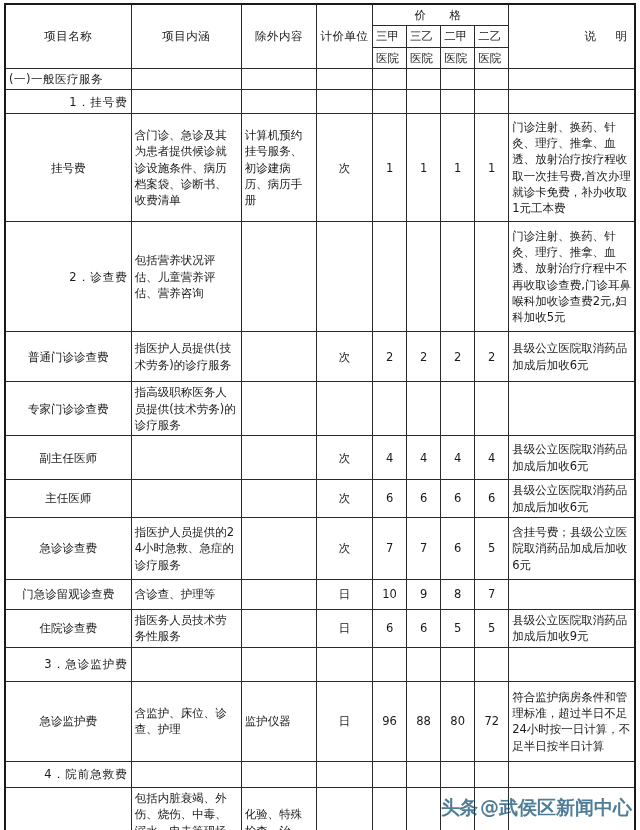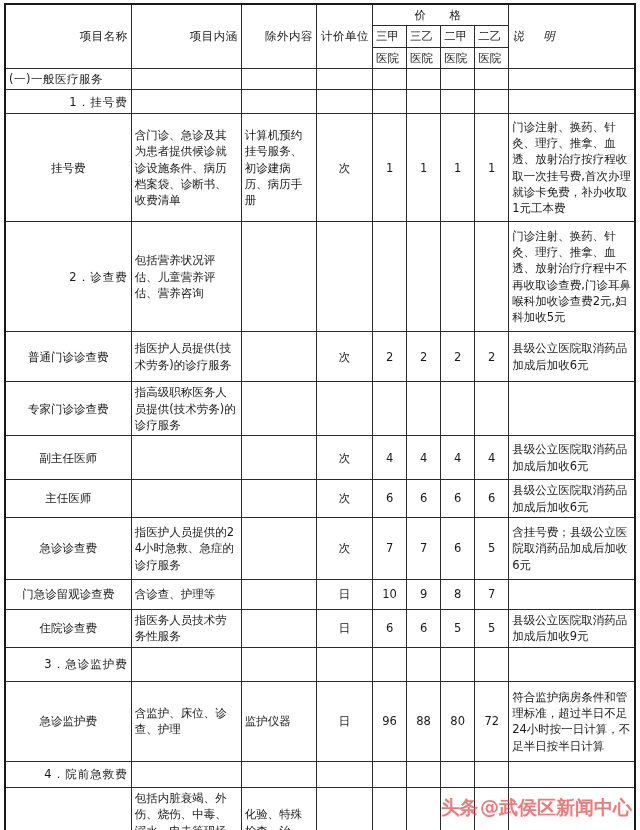--- a/index.html
+++ b/index.html
@@ -39,41 +39,40 @@
     color: #1a1a1a;
     word-break: break-all;
     overflow: hidden;
   }
   
   table.price-table {
     border: 2px solid #1a1a1a;
   }
 
   .hdr {
-    text-align: right;
+    text-align: center;
     font-size: 12.5px;
     letter-spacing: 0.5px;
   }
   .hdr-price-top {
     text-align: center;
     font-size: 12.5px;
     letter-spacing: 6px;
     padding: 1px 0;
   }
   .hdr-sub {
     text-align: left;
     font-size: 11.5px;
     line-height: 1.25;
     padding: 1px 0;
   }
   .hdr-desc {
-    text-align: left;
+    text-align: right;
     font-size: 12.5px;
     letter-spacing: 4px;
-    font-style: italic;
   }
 
   .c-name   { width: 126px; }
   .c-conn   { width: 110px; }
   .c-excl   { width: 75px;  }
   .c-unit   { width: 56px;  }
   .c-p1, .c-p2, .c-p3, .c-p4 { width: 34px; }
   .c-note   { width: 126px; }
 
   td.name {
@@ -108,21 +107,21 @@
 
   .r-h1 { height: 20px; }
 
   
   #watermark {
     position: absolute;
     right: 8px;
     bottom: 12px;
     font-size: 19px;
     font-weight: bold;
-    color: #ef4444;
+    color: #0c4a6e;
     opacity: 0.72;
     letter-spacing: 0px;
     white-space: nowrap;
     pointer-events: none;
     font-family: "DejaVu Sans", "Liberation Sans", sans-serif;
   }
   #watermark .wm-logo {
     letter-spacing: -1px;
     margin-right: 3px;
   }

